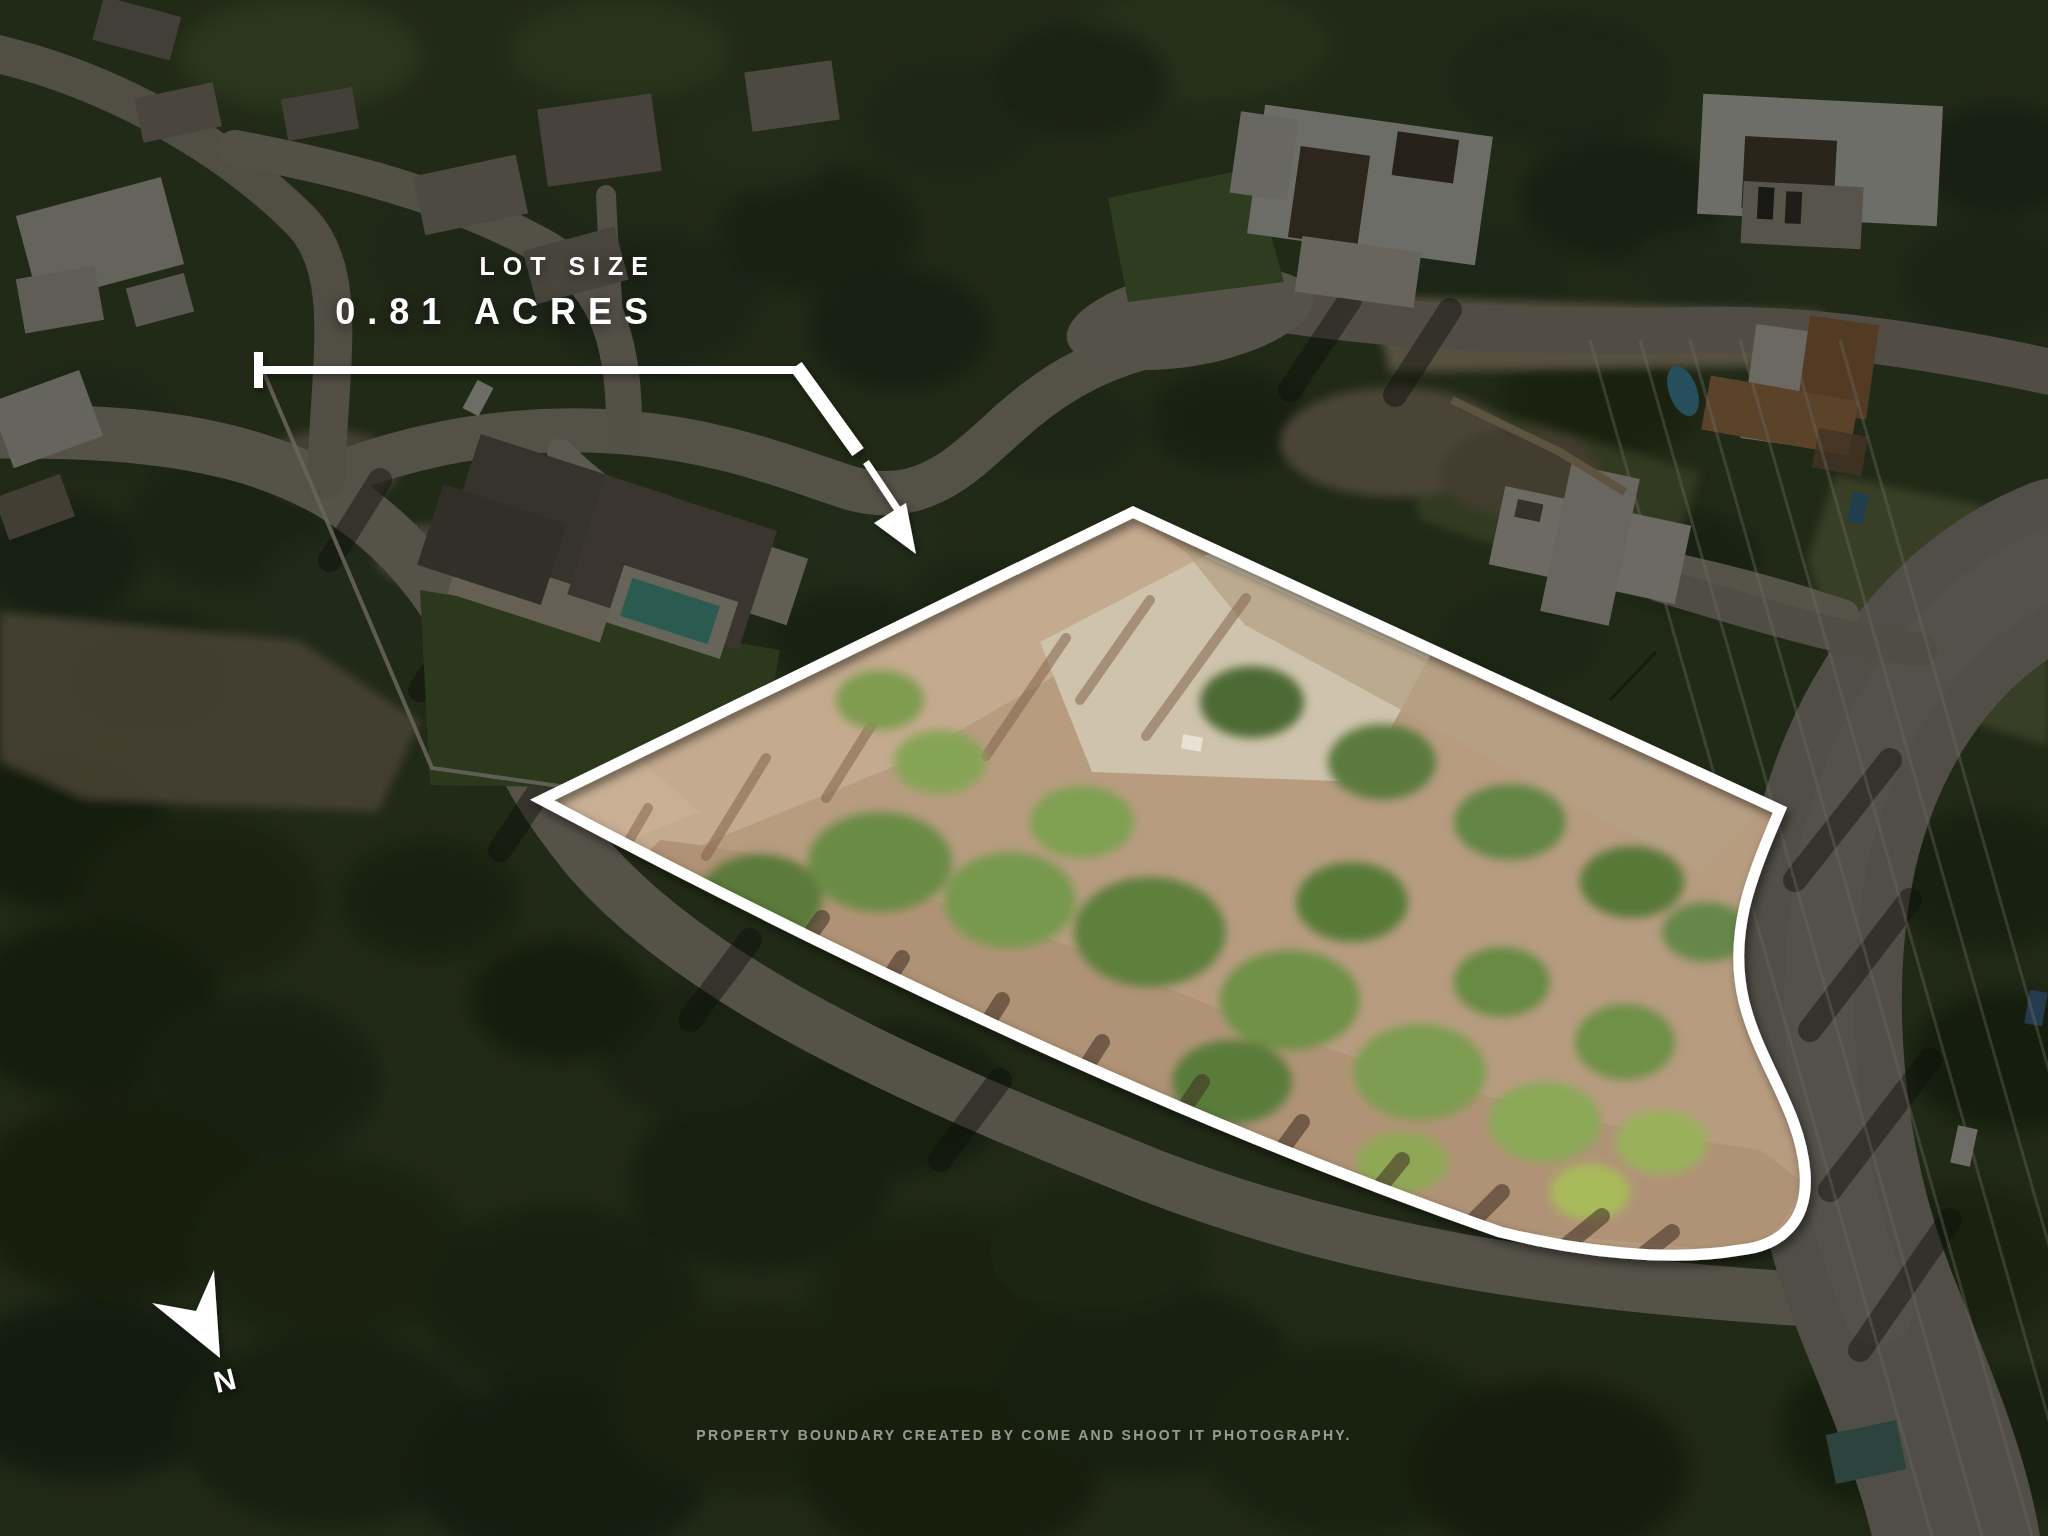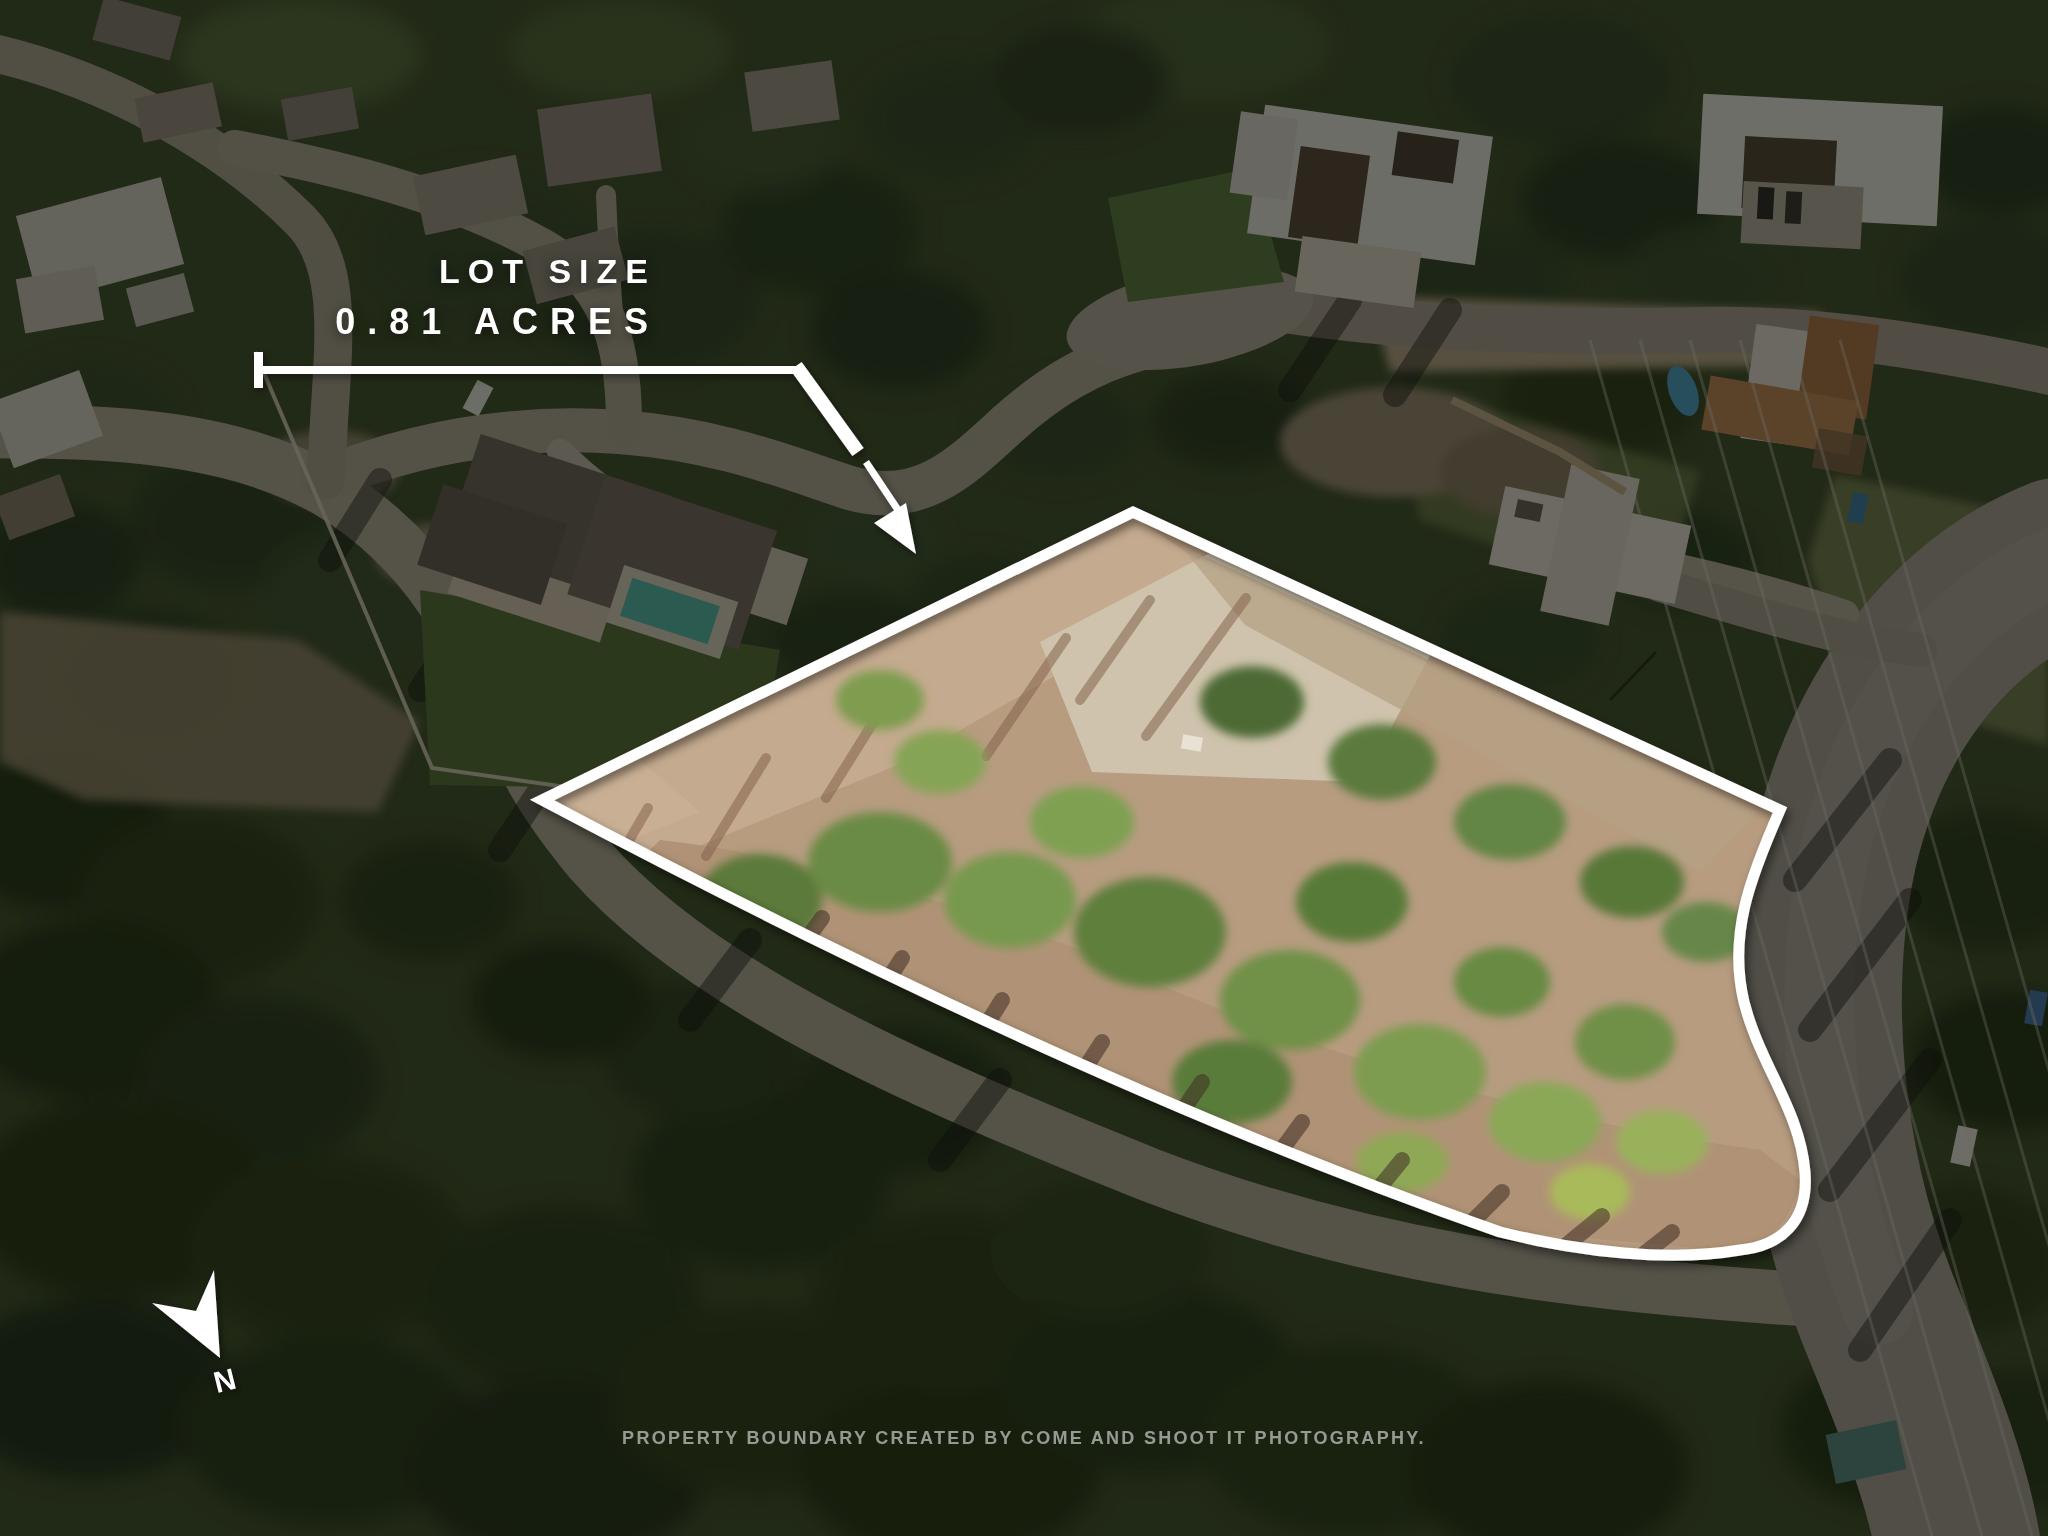--- a/index.html
+++ b/index.html
@@ -5,29 +5,29 @@
   html,body{margin:0;padding:0;background:#000;}
   .stage{
     position:relative;width:2048px;height:1536px;overflow:hidden;
     font-family:"Liberation Sans",sans-serif;background:#1d2414;
   }
   .scene,.anno{position:absolute;inset:0;width:2048px;height:1536px;display:block;}
   .lot-label{
     position:absolute;top:252px;right:1400px;text-align:right;color:#fff;
     text-shadow:0 3px 12px rgba(0,0,0,.55);line-height:1.12;white-space:nowrap;
   }
-  .lot-label .l1{font-size:34px;font-weight:700;letter-spacing:8px;margin-right:-8px;}
+  .lot-label .l1{font-size:25px;font-weight:700;letter-spacing:8px;margin-right:-8px;}
   .lot-label .l2{font-size:36px;font-weight:700;letter-spacing:12px;margin-right:-12px;margin-top:12px;}
   .compass-n{
     position:absolute;left:214px;top:1364px;color:#fff;font-size:30px;font-weight:700;
     transform:rotate(-14deg);text-shadow:0 2px 6px rgba(0,0,0,.6);
   }
   .disclaimer{
     position:absolute;left:0;right:0;top:1424px;text-align:center;
-    color:rgba(255,255,255,.55);font-size:18px;font-weight:700;
+    color:rgba(255,255,255,.55);font-size:14px;font-weight:700;
     letter-spacing:2.3px;line-height:1.64;
   }
 </style>
 </head>
 <body>
 
 <div class="stage">
 
   <svg class="scene" viewBox="0 0 2048 1536">
     <defs>

